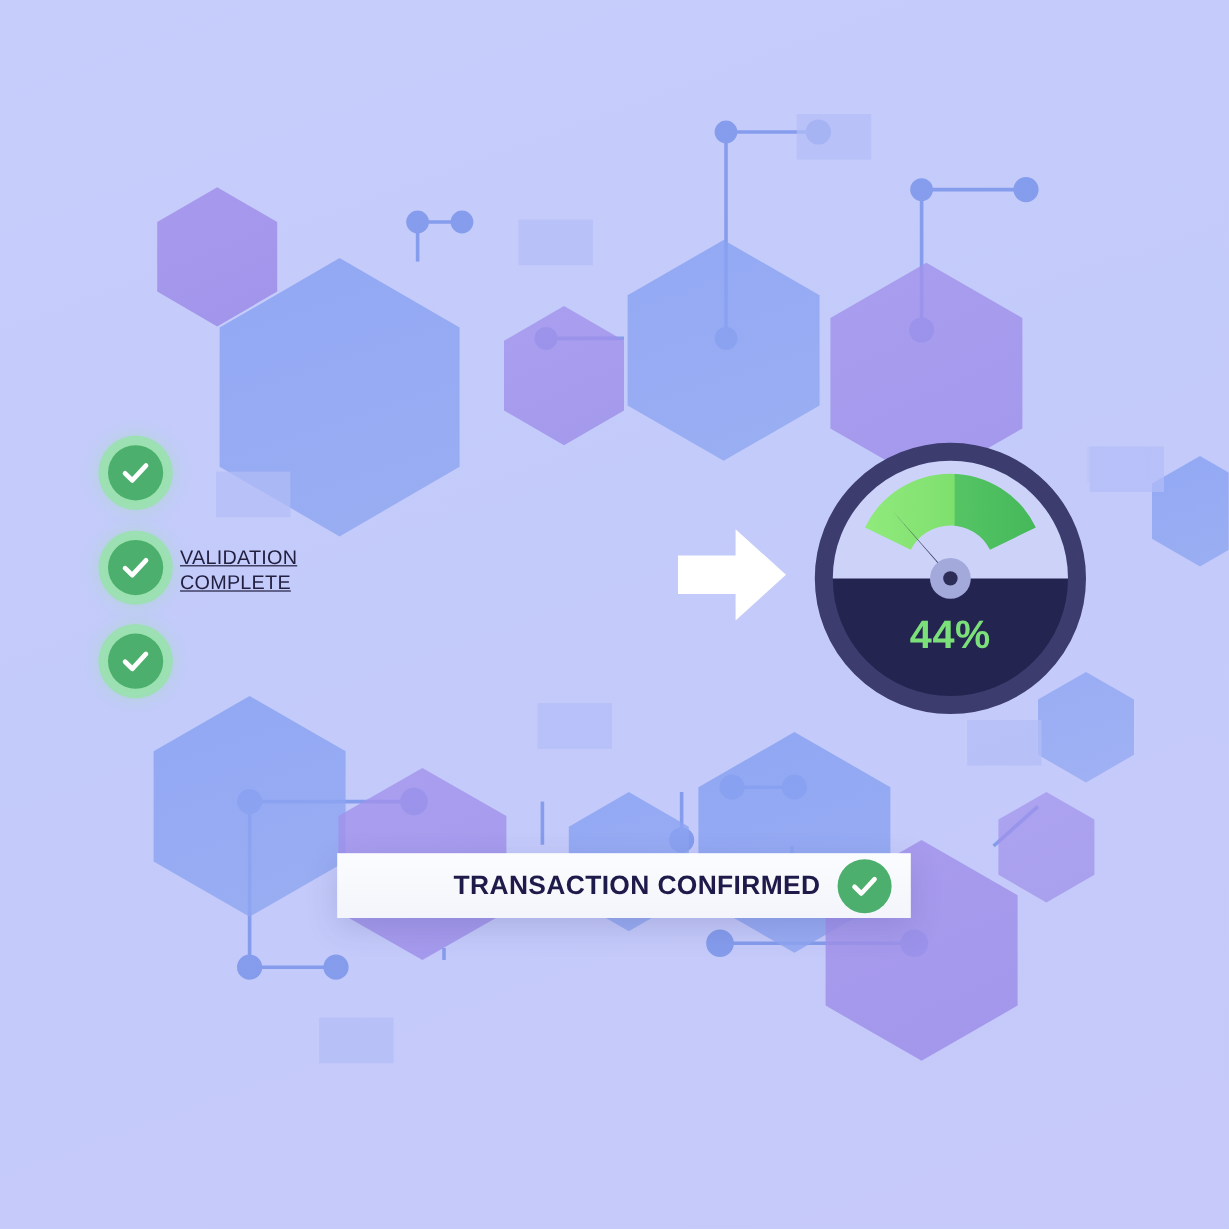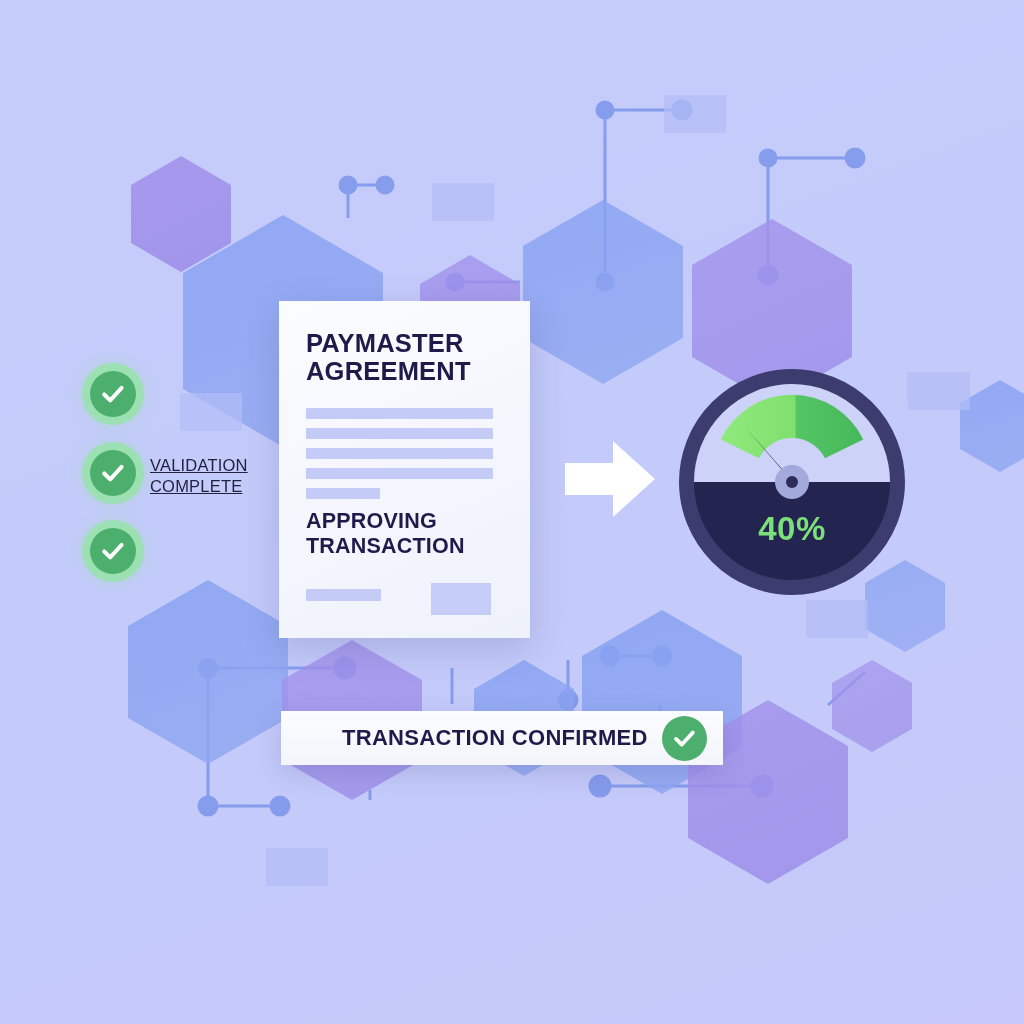--- a/index.html
+++ b/index.html
@@ -51,21 +51,21 @@
   #gauge-value{
     position:absolute;left:0;right:0;top:142px;text-align:center;
     color:#7ce07a;font-size:33px;font-weight:bold;letter-spacing:.5px;
   }
 
   
   #banner{
     position:absolute;left:281px;top:711px;width:442px;height:54px;
     background:linear-gradient(180deg,#fbfcfe 0%,#f3f5fb 100%);
     box-shadow:0 8px 26px rgba(60,60,130,.18);
-    display:flex;align-items:center;
+    display:flex;align-items:center;padding-left:36px;
   }
   #banner-label{
     margin-left:61px;color:#1e1b4b;font-weight:bold;font-size:22px;
     letter-spacing:.3px;text-transform:uppercase;flex:1;
   }
   #banner-check{
     width:45px;height:45px;border-radius:50%;background:#4caf6d;
     margin-right:16px;display:flex;align-items:center;justify-content:center;
   }
   #banner-check svg{width:27px;height:27px;}
@@ -167,34 +167,20 @@
       <path d="M4.5 12.4 L9.6 17.4 L19.4 6.8" fill="none" stroke="#ffffff" stroke-width="3.4" stroke-linecap="round" stroke-linejoin="round"></path>
     </svg>
   </div>
   <div class="check" style="left:90px;top:528px;">
     <svg viewBox="0 0 24 24">
       <path d="M4.5 12.4 L9.6 17.4 L19.4 6.8" fill="none" stroke="#ffffff" stroke-width="3.4" stroke-linecap="round" stroke-linejoin="round"></path>
     </svg>
   </div>
   <div id="validation-label">VALIDATION COMPLETE</div>
 
-  <div id="doc">
-    <div id="doc-title">PAYMASTER AGREEMENT</div>
-
-    <div class="barline" style="left:27px;top:107px;width:187px;height:11px;"></div>
-    <div class="barline" style="left:27px;top:127px;width:187px;height:11px;"></div>
-    <div class="barline" style="left:27px;top:147px;width:187px;height:11px;"></div>
-    <div class="barline" style="left:27px;top:167px;width:187px;height:11px;"></div>
-    <div class="barline" style="left:27px;top:187px;width:74px;height:11px;"></div>
-
-    <div id="doc-sub">APPROVING TRANSACTION</div>
-
-    <div class="barline" style="left:27px;top:288px;width:75px;height:12px;"></div>
-    <div id="doc-block"></div>
-  </div>
 
   <svg id="arrow" viewBox="0 0 94 84">
     <path d="M2 26 H50 V4 L92 42 L50 80 V58 H2 Z" fill="#ffffff"></path>
   </svg>
 
   <svg id="gauge" viewBox="0 0 228 228">
     <defs>
       <linearGradient id="arcg" x1="0" y1="0" x2="1" y2="0">
         <stop offset="0%" stop-color="#90ea7c"></stop>
         <stop offset="52%" stop-color="#7fe06e"></stop>
@@ -215,21 +201,21 @@
     <path d="M 114 114 L 40.5 40.5 A 104 104 0 0 1 187.5 40.5 L 114 114 Z" fill="none"></path>
     <path d="M 36 78 A 82 82 0 0 1 192 78 L 152 92 A 40 40 0 0 0 76 92 Z" fill="url(#arcg)" opacity="0"></path>
     <path d="M 42.8 71.5 A 79 79 0 0 1 185.2 71.5 L 147.0 90.2 A 37 37 0 0 0 81.0 90.2 Z" fill="url(#arcg)"></path>
 
     <circle cx="114" cy="114" r="105.5" fill="none" stroke="#3c3c6e" stroke-width="15"></circle>
 
     <path d="M112 110 L66 58 L118 118 Z" fill="#2c2c56"></path>
     <circle cx="114" cy="114" r="17" fill="#a3aadb"></circle>
     <circle cx="114" cy="114" r="6" fill="#2c2c56"></circle>
   </svg>
-  <div id="gauge-value" style="position:absolute;left:678px;top:510px;width:228px;text-align:center;">40%</div>
+  <div id="gauge-value" style="position:absolute;left:678px;top:510px;width:228px;text-align:center;">44%</div>
 
   <div id="banner">
     <div id="banner-label">TRANSACTION CONFIRMED</div>
     <div id="banner-check">
       <svg viewBox="0 0 24 24">
         <path d="M4.5 12.4 L9.6 17.4 L19.4 6.8" fill="none" stroke="#ffffff" stroke-width="3.4" stroke-linecap="round" stroke-linejoin="round"></path>
       </svg>
     </div>
   </div>
 

